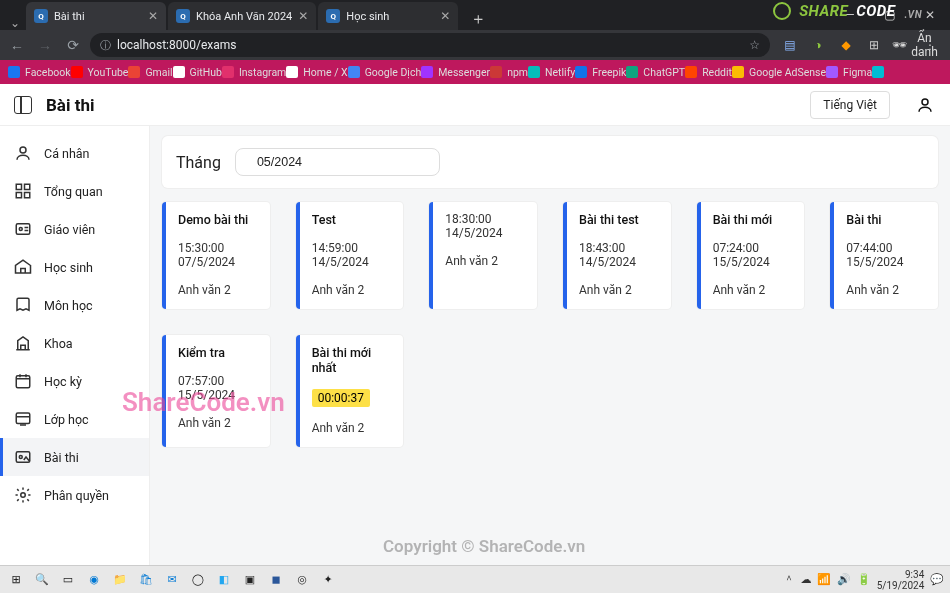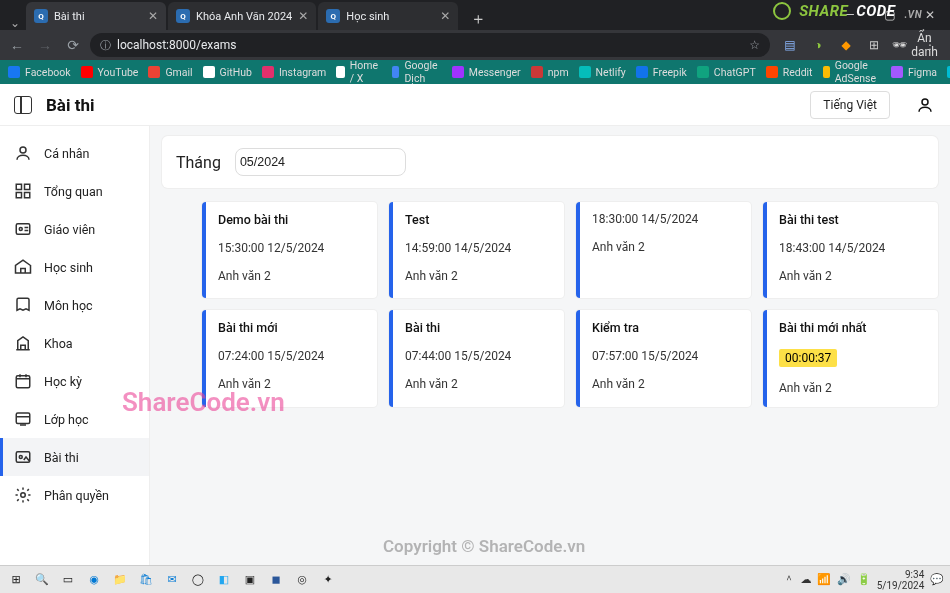--- a/index.html
+++ b/index.html
@@ -16,43 +16,43 @@
   .tab-add { color:#ccc; padding:0 10px; font-size:16px; }
   .win-controls { margin-left:auto; display:flex; }
   .win-controls div { width:40px; height:30px; display:flex; align-items:center; justify-content:center; color:#ccc; }
   .addr-bar { display:flex; align-items:center; height:30px; padding:0 6px; gap:6px; background:#35363a; }
   .addr-bar .nav-icon { color:#9aa0a6; width:22px; text-align:center; font-size:14px; }
   .addr-field { flex:1; display:flex; align-items:center; background:#202124; border-radius:14px; height:24px; padding:0 10px; color:#e8eaed; font-size:12px; gap:6px; }
   .addr-field .secure { color:#9aa0a6; font-size:11px; }
   .addr-suffix { display:flex; align-items:center; gap:8px; color:#ccc; padding:0 4px;}
   .addr-suffix div { width:20px; text-align:center; font-size:12px; }
   .incog { display:flex; align-items:center; gap:4px; font-size:11px; color:#ddd; }
-  .bookmarks-bar { display:flex; align-items:center; height:24px; padding:0 8px; gap:10px; font-size:10.5px; color:#ddd; background:#0f766e; }
+  .bookmarks-bar { display:flex; align-items:center; height:24px; padding:0 8px; font-size:10.5px; color:#ddd; background:#be185d; }
   .bm { display:flex; align-items:center; gap:5px; }
   .bm .ic { width:12px; height:12px; border-radius:2px; display:inline-block; }
   
   .app { position:absolute; top:84px; left:0; right:0; bottom:28px; background:#fff; display:flex; flex-direction:column;}
   .app-header { display:flex; align-items:center; height:42px; padding:0 14px; border-bottom:1px solid #eee; gap:14px; }
   .app-header .panel-icon { width:18px; height:18px; border:1.5px solid #333; border-radius:3px; position:relative; }
   .app-header .panel-icon:before { content:""; position:absolute; left:5px; top:0; bottom:0; width:1.5px; background:#333; }
   .app-header h1 { font-size:17px; font-weight:700; color:#111; }
   .app-header .spacer { flex:1; }
   .lang-btn { font-size:12px; border:1px solid #ddd; padding:6px 12px; border-radius:4px; color:#222; }
   .user-ic { width:22px; height:22px; margin-left:10px; display:flex; align-items:center; justify-content:center; }
   .app-body { flex:1; display:flex; background:#f5f6f7; }
   .sidebar { width:150px; background:#fff; border-right:1px solid #eee; display:flex; flex-direction:column; padding-top:8px; }
   .side-item { display:flex; align-items:center; gap:12px; height:38px; padding:0 14px; font-size:12.5px; color:#222; position:relative; }
   .side-item.active { background:#f3f4f6; }
   .side-item.active:before { content:""; position:absolute; left:0; top:0; bottom:0; width:3px; background:#2563eb; }
   .side-item .side-ic { width:18px; height:18px; display:flex; align-items:center; justify-content:center; color:#333; }
   .content { flex:1; padding:10px 12px; overflow:auto; }
   .filter-card { background:#fff; border-radius:6px; padding:12px 14px; display:flex; align-items:center; gap:14px; box-shadow:0 0 0 1px #eee; margin-bottom:14px; }
   .filter-card .lbl { font-size:16px; color:#222; }
-  .month-input { border:1px solid #ddd; border-radius:8px; height:28px; padding:0 4px; font-size:12.5px; color:#222; min-width:100px; }
-  .grid { display:grid; grid-template-columns:repeat(4, 1fr); gap:12px;margin-left:40px; }
+  .month-input { border:1px solid #ddd; border-radius:8px; height:28px; padding:0 21px; font-size:12.5px; color:#222; min-width:100px; }
+  .grid { display:grid; grid-template-columns:repeat(6, 1fr); gap:26px; }
   .card { background:#fff; border-radius:4px; padding:10px 12px 12px; border-left:4px solid #2563eb; box-shadow:0 0 0 1px #eee; display:flex; flex-direction:column; gap:14px; min-height:96px;}
   .card .c-title { font-size:12.5px; color:#111; font-weight:500; }
   .card .c-time { font-size:12px; color:#333; }
   .card .c-subj { font-size:12px; color:#333; }
   .countdown { background:#fde047; display:inline-block; padding:2px 6px; border-radius:2px; font-size:12px; }
   .watermark { position:absolute; font-size:26px; color:#ec4899; opacity:.6; font-weight:600; pointer-events:none; }
   .wm1 { left:122px; top:387px; }
   .wm2 { left:355px; top:536px; font-size:17px; color:#888;margin-left:28px; }
   .sharecode-badge { position:absolute; right:28px; top:2px; font-weight:700; font-size:15px; letter-spacing:.5px; color:#fff; display:flex; align-items:flex-end; gap:8px; z-index:50;font-style:italic;}
   .sharecode-badge .share { color:#8dc63f;}
@@ -296,21 +296,21 @@
       </div>
     <div class="content">
       <div class="filter-card">
         <span class="lbl">Tháng</span>
         <input class="month-input" value="05/2024" style="">
       </div>
       <div class="grid" id="grid-mount">
           <div class="card">
             <div class="c-title">Demo bài thi</div>
             <div>
-              <div class="c-time">15:30:00 12/5/2024</div>
+              <div class="c-time">15:30:00 07/5/2024</div>
             </div>
             <div class="c-subj">Anh văn 2</div>
           </div>
           <div class="card">
             <div class="c-title">Test</div>
             <div>
               <div class="c-time">14:59:00 14/5/2024</div>
             </div>
             <div class="c-subj">Anh văn 2</div>
           </div>

